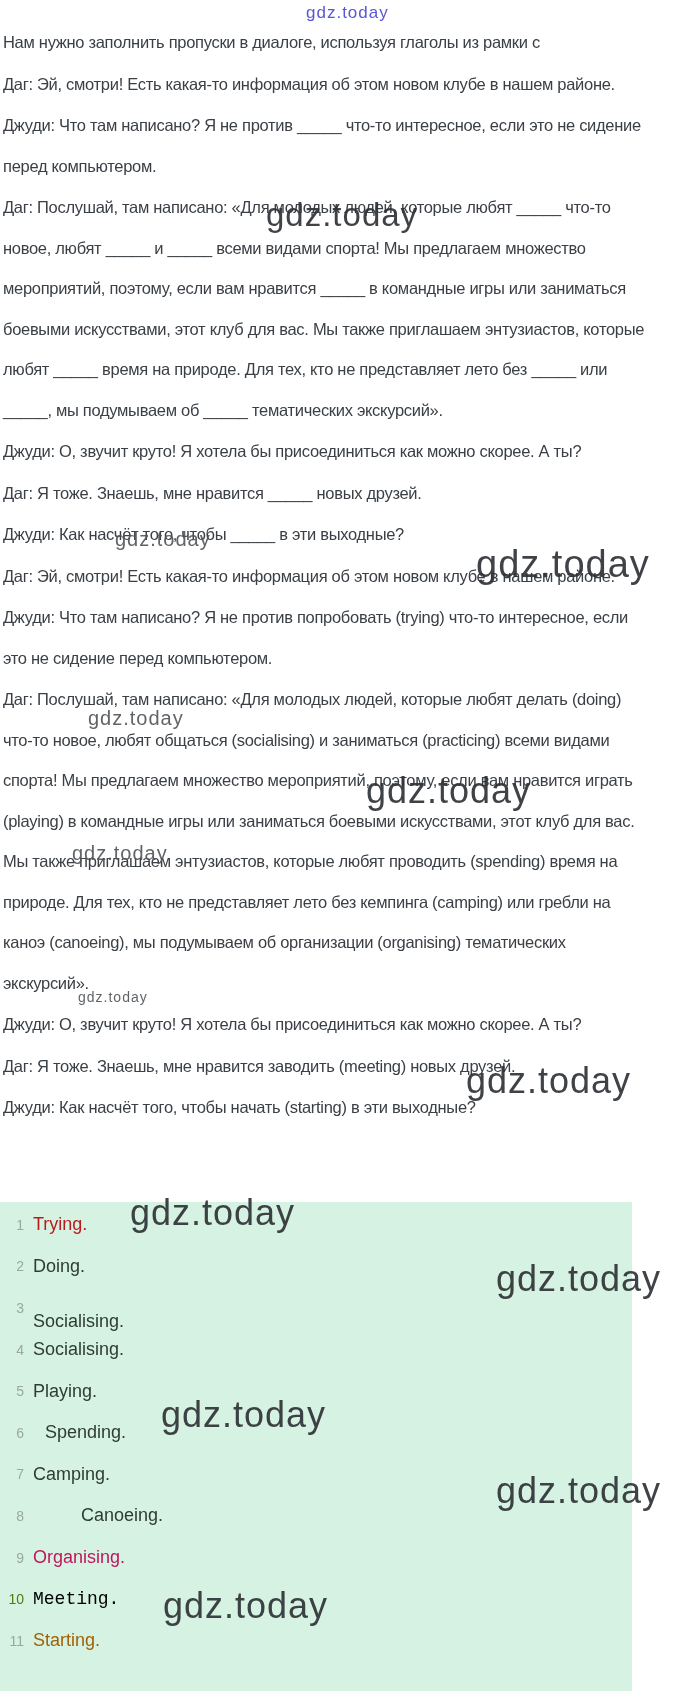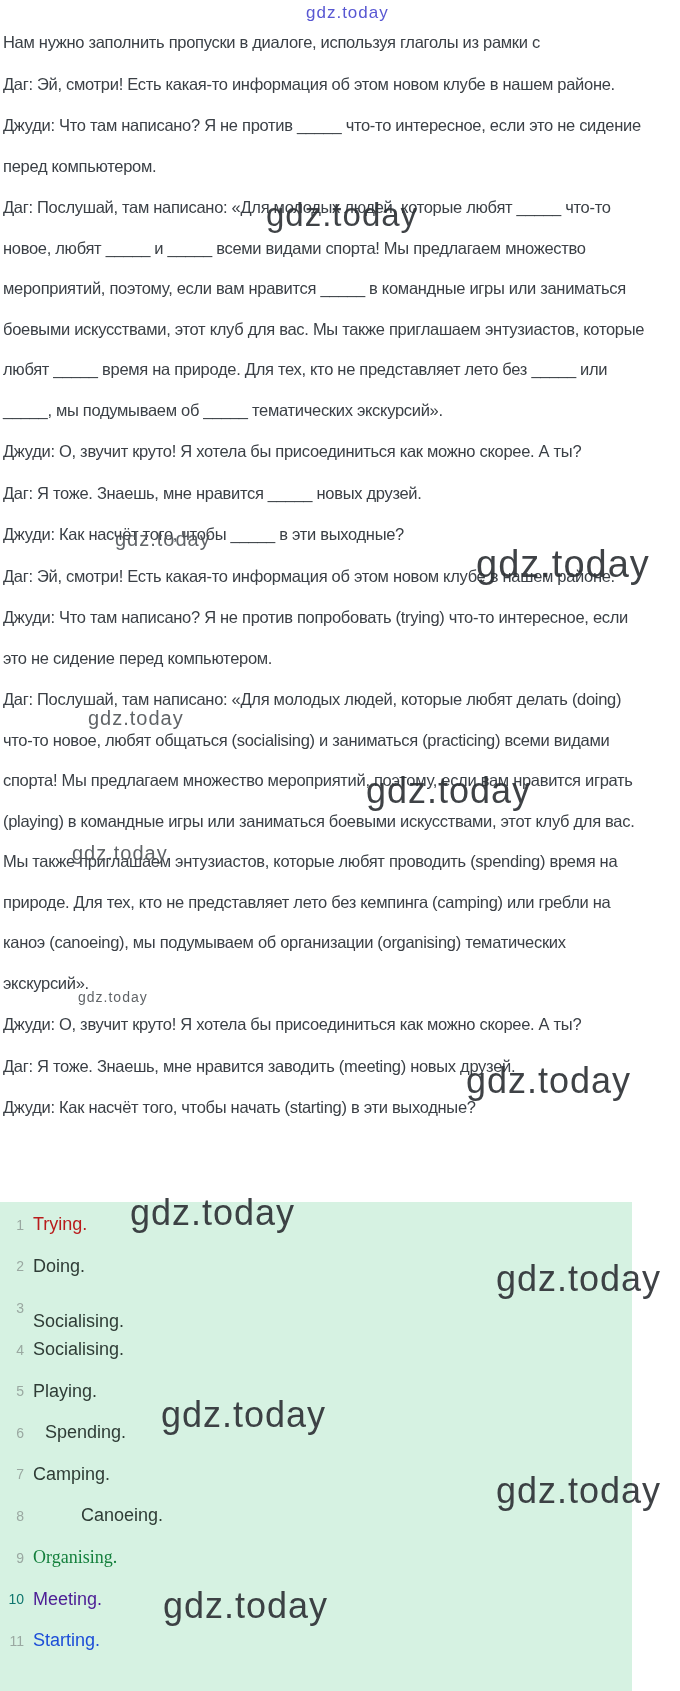--- a/index.html
+++ b/index.html
@@ -79,29 +79,29 @@
         <li>
           <span class="num" style="color: rgb(154, 168, 161);">7</span>
           <span style="color: rgb(47, 60, 54);">Camping.</span>
         </li>
         <li>
           <span class="num" style="color: rgb(154, 168, 161);">8</span>
           <span style="color: rgb(47, 60, 54); margin-left: 48px;">Canoeing.</span>
         </li>
         <li>
           <span class="num" style="color: rgb(154, 168, 161);">9</span>
-          <span style="color: #15803d; font-family: Liberation Serif, serif;">Organising.</span>
+          <span style="color: #be185d;">Organising.</span>
         </li>
         <li>
-          <span class="num" style="color: #0f766e;">10</span>
-          <span style="color: #4c1d95;">Meeting.</span>
+          <span class="num" style="color: #4d7c0f;">10</span>
+          <span style="color: #000000; font-family: Liberation Mono, monospace;">Meeting.</span>
         </li>
         <li>
           <span class="num" style="color: rgb(154, 168, 161);">11</span>
-          <span style="color: #1d4ed8;">Starting.</span>
+          <span style="color: #a16207;">Starting.</span>
         </li>
       </ol>
   </div>
   <div class="wm-layer">
       <span class="wm" style="left: 298px; top: 3px; font-size: 17px; color: rgb(74, 73, 207);">gdz.today</span>
       <span class="wm" style="left: 258px; top: 196px; font-size: 33px; color: rgb(47, 51, 55);">gdz.today</span>
       <span class="wm" style="left: 107px; top: 528px; font-size: 20px; color: rgb(83, 87, 91);">gdz.today</span>
       <span class="wm" style="left: 468px; top: 543px; font-size: 38px; color: rgb(47, 51, 55);">gdz.today</span>
       <span class="wm" style="left: 80px; top: 707px; font-size: 20px; color: rgb(83, 87, 91);">gdz.today</span>
       <span class="wm" style="left: 358px; top: 770px; font-size: 36px; color: rgb(47, 51, 55);">gdz.today</span>

